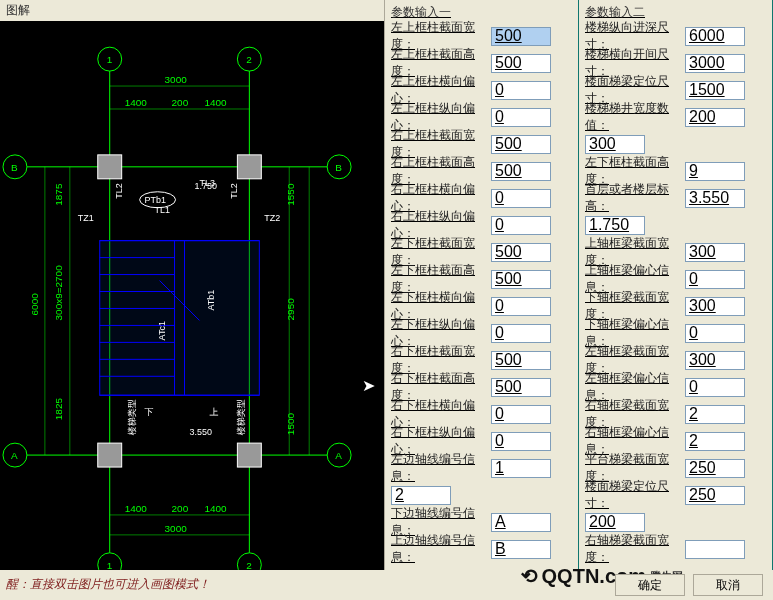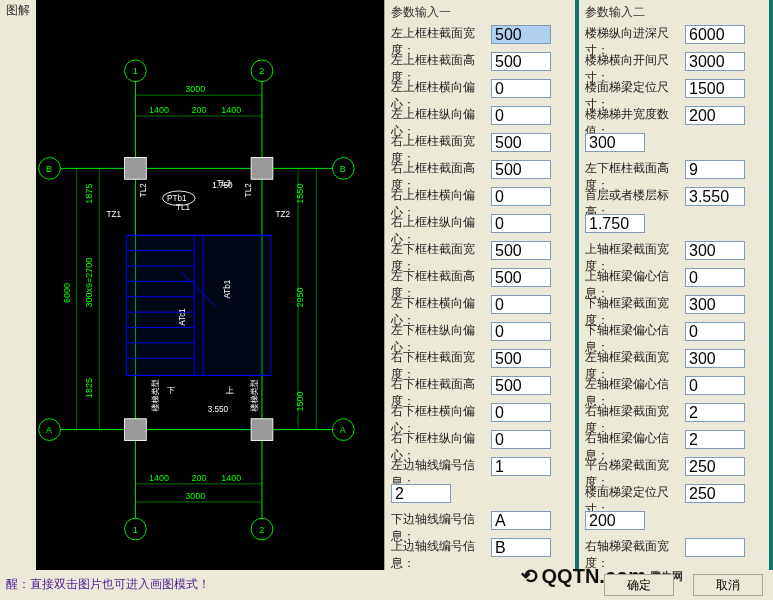--- a/index.html
+++ b/index.html
@@ -1,29 +1,29 @@
 <!DOCTYPE html>
 <html><head>
 <meta charset="utf-8">
 <style>
 * { box-sizing: border-box; margin: 0; padding: 0; }
 body { font-family: "Microsoft YaHei", SimSun, sans-serif; font-size: 12px; background: #ece9d8; width: 773px; height: 600px; overflow: hidden; position: relative; }
 .main { display: flex; height: 570px; }
-.diagram-panel { width: 385px; display: flex; flex-direction: row; border-right: 1px solid #aca899; }
+.diagram-panel { width: 385px; display: flex; flex-direction: column; border-right: 1px solid #aca899; }
 .diagram-header { padding: 2px 6px; background: #ece9d8; color: #333; }
 .diagram-canvas { flex: 1; background: #000; position: relative; overflow: hidden; }
 .param-panel { flex: 1; display: flex; }
-.param-col { flex: 1; padding: 4px 6px; border-right: 4px solid #0f766e; }
+.param-col { flex: 1; padding: 4px 6px; border-right: 1px solid #0f766e; text-decoration: underline; }
 .param-header { margin-bottom: 4px; color: #333; }
-.param-row { display: flex; align-items: flex-start; margin-bottom: 5px; height: 22px; }
+.param-row { display: flex; align-items: center; margin-bottom: 5px; height: 22px; }
 .param-label { width: 100px; color: #222; }
 .param-input { width: 60px; height: 19px; border: 1px solid #7f9db9; padding: 1px 3px; font-size: 16px; background: #fff; }
 .param-input.highlight { background: #b0d0f0; }
-.hint { padding: 6px; color: #4c1d95; }
-.btn-bar { position: absolute; bottom: 4px; right: 10px; display: flex; gap: 19px; }
+.hint { padding: 6px; color: #7f1d1d; font-style: italic; }
+.btn-bar { position: absolute; bottom: 4px; right: 10px; display: flex; gap: 8px; }
 .btn { width: 70px; height: 22px; border: 1px solid #aca899; background: #ece9d8; cursor: pointer; font-size: 12px; }
 .logo { position: absolute; bottom: 12px; right: 90px; font-size: 20px; font-weight: bold; color: #111; display: flex; align-items: center; gap: 4px; }
 .logo-sub { font-size: 11px; color: #333; }
 
 
 .diagram-canvas svg { width: 100%; height: 100%; }
 .grid-line { stroke: #0f0; stroke-width: 1; }
 .dim-line { stroke: #0f0; stroke-width: 0.5; }
 .col-rect { fill: #999; stroke: #fff; }
 .stair-line { stroke: #00f; stroke-width: 1; fill: none; }

